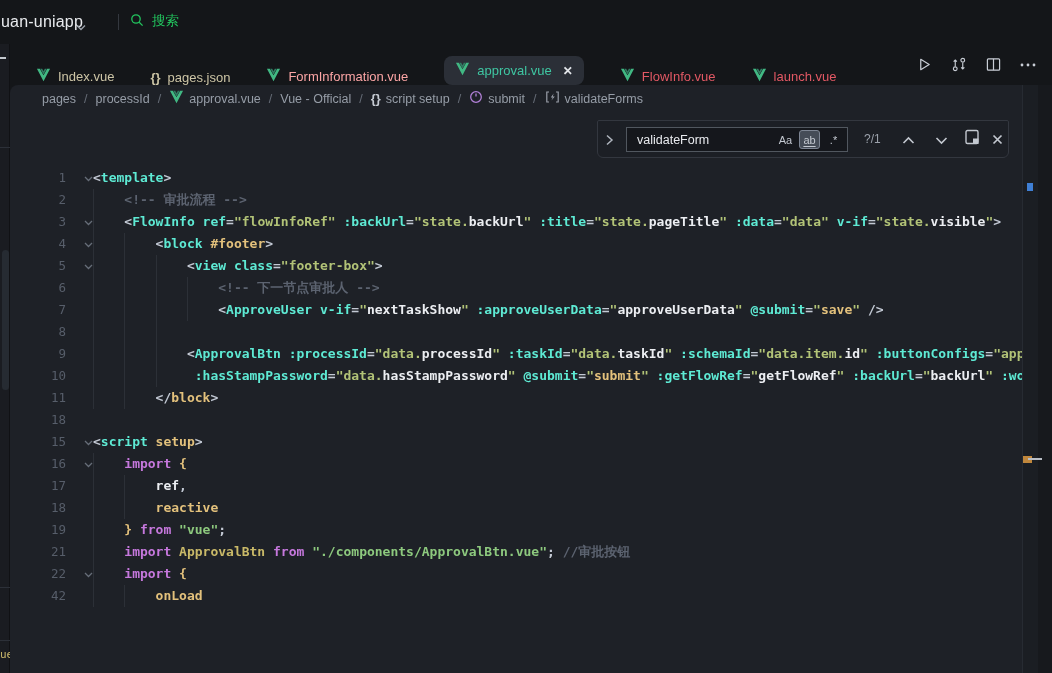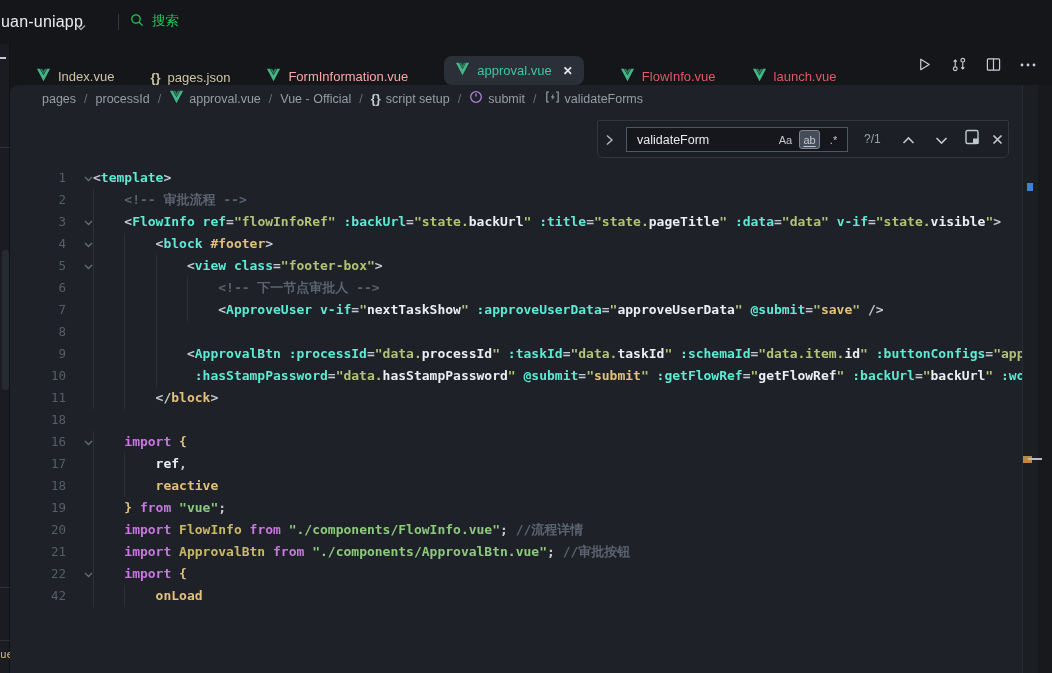--- a/index.html
+++ b/index.html
@@ -241,27 +241,29 @@
         <div class="cl"><span class="ln">5</span><span class="fold"><svg width="9" height="6" viewBox="0 0 9 6">
               <path d="M1 1l3.5 3.5L8 1" fill="none" stroke="currentColor" stroke-width="1.3"></path>
             </svg></span><span class="guide" style="left:83.0px"></span><span class="guide" style="left:114.3px"></span><span class="guide" style="left:145.6px"></span><span class="ct"><span class="p">            &lt;</span><span class="t">view</span><span class="t"> class</span><span class="p">=</span><span class="s">"footer-box"</span><span class="p">&gt;</span></span></div>
         <div class="cl"><span class="ln">6</span><span class="guide" style="left:83.0px"></span><span class="guide" style="left:114.3px"></span><span class="guide" style="left:145.6px"></span><span class="guide" style="left:177.0px"></span><span class="ct"><span class="c">                &lt;!-- 下一节点审批人 --&gt;</span></span></div>
         <div class="cl"><span class="ln">7</span><span class="guide" style="left:83.0px"></span><span class="guide" style="left:114.3px"></span><span class="guide" style="left:145.6px"></span><span class="guide" style="left:177.0px"></span><span class="ct"><span class="p">                &lt;</span><span class="t">ApproveUser</span><span class="t"> v-if</span><span class="p">=</span><span class="s">"</span><span class="w">nextTaskShow</span><span class="s">"</span><span class="t"> :approveUserData</span><span class="p">=</span><span class="s">"</span><span class="w">approveUserData</span><span class="s">"</span><span class="t"> @submit</span><span class="p">=</span><span class="s">"</span><span class="y">save</span><span class="s">"</span><span class="p"> /&gt;</span></span></div>
         <div class="cl"><span class="ln">8</span><span class="guide" style="left:83.0px"></span><span class="guide" style="left:114.3px"></span><span class="guide" style="left:145.6px"></span></div>
         <div class="cl"><span class="ln">9</span><span class="guide" style="left:83.0px"></span><span class="guide" style="left:114.3px"></span><span class="guide" style="left:145.6px"></span><span class="ct"><span class="p">            &lt;</span><span class="t">ApprovalBtn</span><span class="t"> :processId</span><span class="p">=</span><span class="s">"data.</span><span class="w">processId</span><span class="s">"</span><span class="t"> :taskId</span><span class="p">=</span><span class="s">"data.</span><span class="w">taskId</span><span class="s">"</span><span class="t"> :schemaId</span><span class="p">=</span><span class="s">"data.item.</span><span class="w">id</span><span class="s">"</span><span class="t"> :buttonConfigs</span><span class="p">=</span><span class="s">"approvalButtonConfigs"</span></span></div>
         <div class="cl"><span class="ln">10</span><span class="guide" style="left:83.0px"></span><span class="guide" style="left:114.3px"></span><span class="guide" style="left:145.6px"></span><span class="ct"><span class="t">             :hasStampPassword</span><span class="p">=</span><span class="s">"data.</span><span class="w">hasStampPassword</span><span class="s">"</span><span class="t"> @submit</span><span class="p">=</span><span class="s">"</span><span class="y">submit</span><span class="s">"</span><span class="t"> :getFlowRef</span><span class="p">=</span><span class="s">"</span><span class="w">getFlowRef</span><span class="s">"</span><span class="t"> :backUrl</span><span class="p">=</span><span class="s">"</span><span class="w">backUrl</span><span class="s">"</span><span class="t"> :workflow</span></span></div>
         <div class="cl"><span class="ln">11</span><span class="guide" style="left:83.0px"></span><span class="guide" style="left:114.3px"></span><span class="ct"><span class="p">        &lt;/</span><span class="y">block</span><span class="p">&gt;</span></span></div>
         <div class="cl"><span class="ln">18</span><span class="ct"></span></div>
+        <div class="cl"><span class="ln">15</span><span class="fold"><svg width="9" height="6" viewBox="0 0 9 6">
+              <path d="M1 1l3.5 3.5L8 1" fill="none" stroke="currentColor" stroke-width="1.3"></path>
+            </svg></span><span class="ct"><span class="p">&lt;</span><span class="t">script</span><span class="y"> setup</span><span class="p">&gt;</span></span></div>
         <div class="cl"><span class="ln">16</span><span class="fold"><svg width="9" height="6" viewBox="0 0 9 6">
               <path d="M1 1l3.5 3.5L8 1" fill="none" stroke="currentColor" stroke-width="1.3"></path>
             </svg></span><span class="guide" style="left:83.0px"></span><span class="ct"><span class="k">    import</span><span class="y"> {</span></span></div>
         <div class="cl"><span class="ln">17</span><span class="guide" style="left:83.0px"></span><span class="guide" style="left:114.3px"></span><span class="ct"><span class="w">        ref</span><span class="p">,</span></span></div>
         <div class="cl"><span class="ln">18</span><span class="guide" style="left:83.0px"></span><span class="guide" style="left:114.3px"></span><span class="ct"><span class="y">        reactive</span></span></div>
         <div class="cl"><span class="ln">19</span><span class="guide" style="left:83.0px"></span><span class="ct"><span class="y">    }</span><span class="k"> from</span><span class="g"> "vue"</span><span class="p">;</span></span></div>
-        <div class="cl"><span class="ln">20</span><span class="guide" style="left:83.0px"></span><span class="ct"><span class="k">    import</span><span class="n"> FlowInfo</span><span class="k"> from</span><span class="g"> "./components/FlowInfo.vue"</span><span class="p">;</span><span class="c"> //流程详情</span></span></div>
         <div class="cl"><span class="ln">21</span><span class="guide" style="left:83.0px"></span><span class="ct"><span class="k">    import</span><span class="n"> ApprovalBtn</span><span class="k"> from</span><span class="g"> "./components/ApprovalBtn.vue"</span><span class="p">;</span><span class="c"> //审批按钮</span></span></div>
         <div class="cl"><span class="ln">22</span><span class="fold"><svg width="9" height="6" viewBox="0 0 9 6">
               <path d="M1 1l3.5 3.5L8 1" fill="none" stroke="currentColor" stroke-width="1.3"></path>
             </svg></span><span class="guide" style="left:83.0px"></span><span class="ct"><span class="k">    import</span><span class="y"> {</span></span></div>
         <div class="cl"><span class="ln">42</span><span class="guide" style="left:83.0px"></span><span class="guide" style="left:114.3px"></span><span class="ct"><span class="y">        onLoad</span></span></div>
       </div>
 
     <div class="ruler-zone"></div>
     <div class="right-gutter"></div>
     <div class="ruler-line"></div>

